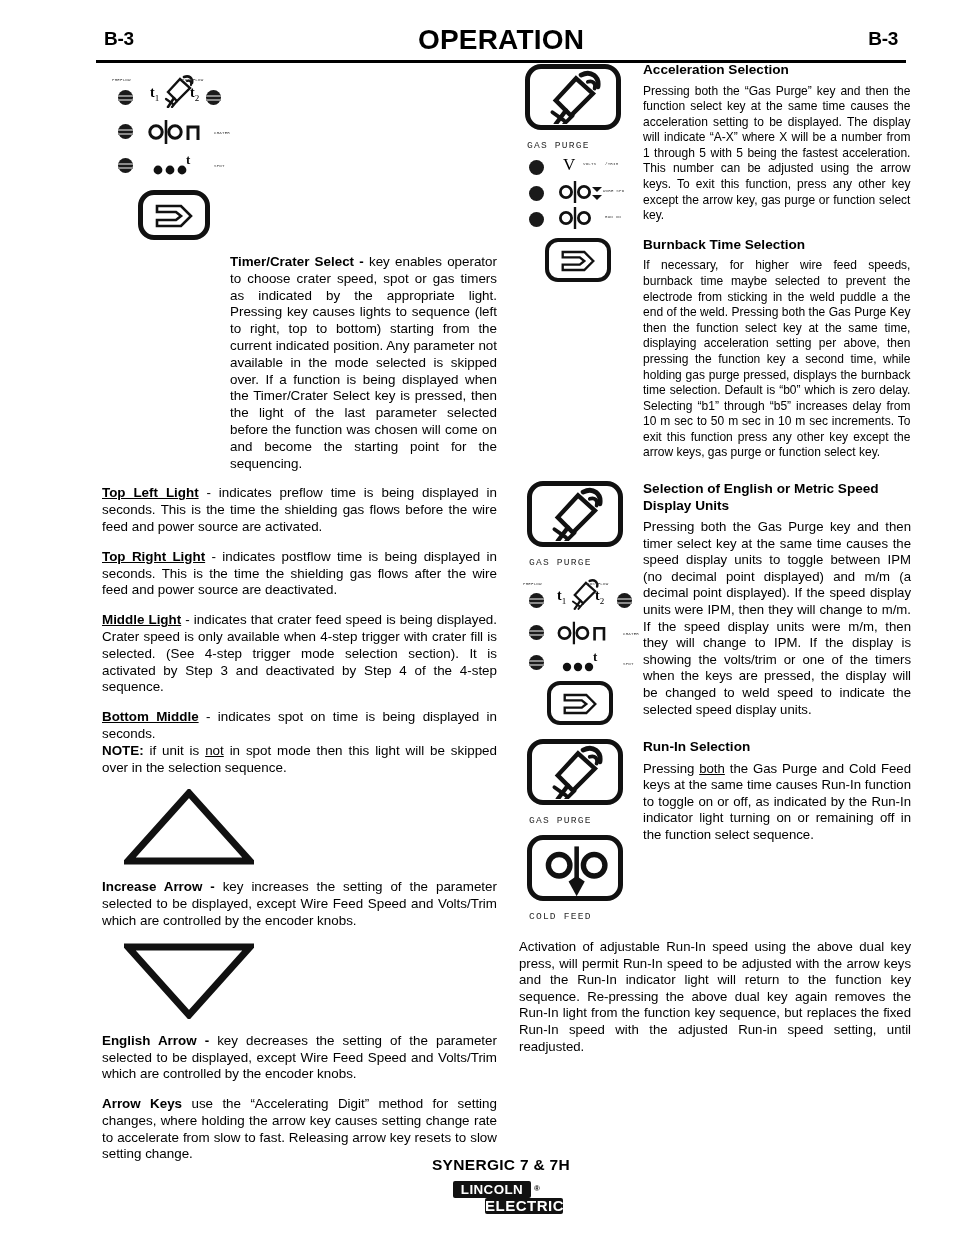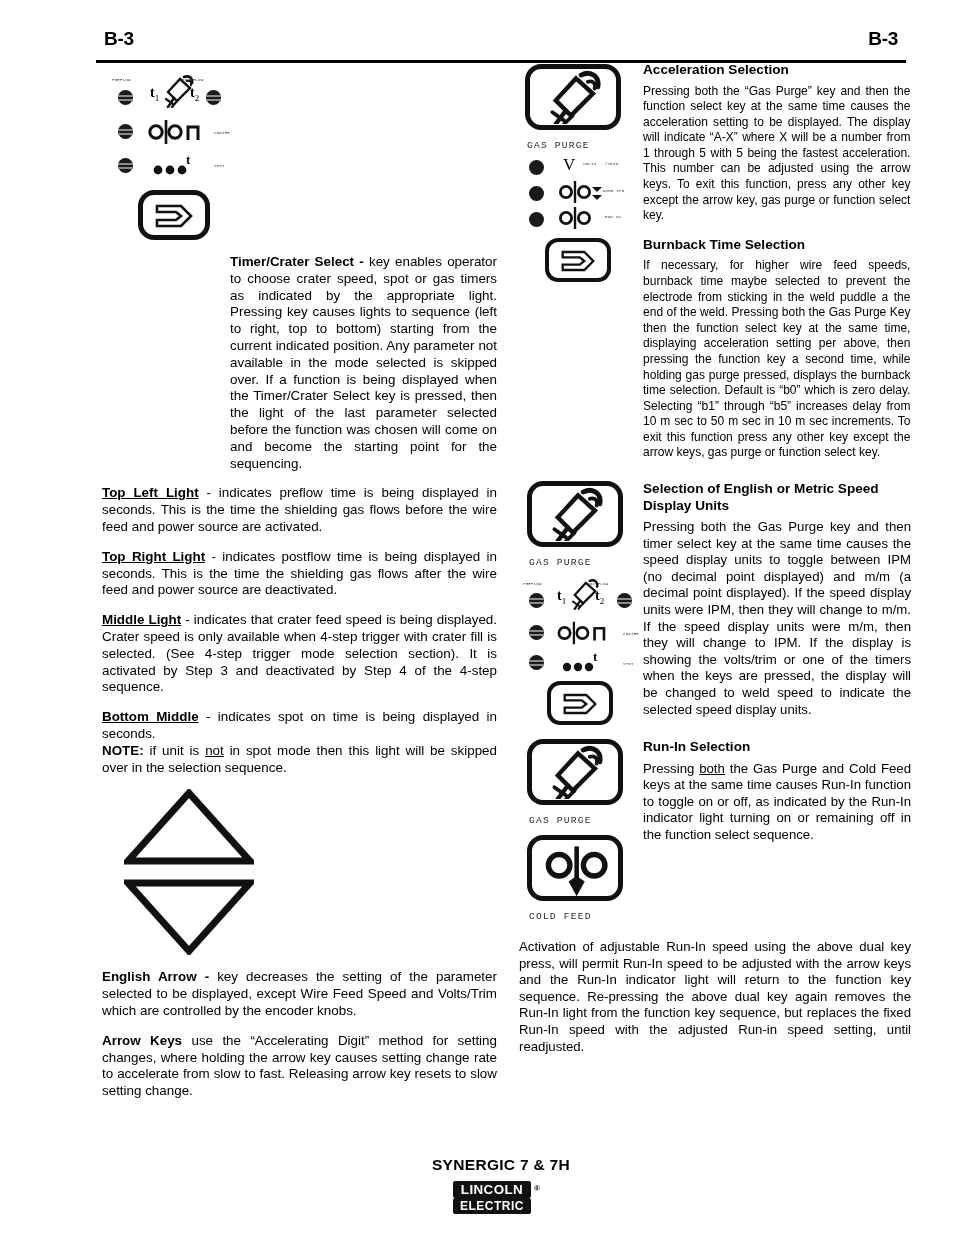--- a/index.html
+++ b/index.html
@@ -236,39 +236,40 @@
     text-align: center;
   }
   .logo-reg {
     position: absolute;
     left: 81px; top: 3px;
     font-size: 8px;
     font-weight: bold;
   }
   .logo-bot {
     position: absolute;
-    left: 0; top: 17px;
+    left: 32px; top: 17px;
     width: 78px; height: 16px;
     background: #111;
     border-radius: 2px;
     color: #fff;
-    font-size: 12px;
+    font-size: 15px;
     font-weight: bold;
     letter-spacing: 0.5px;
     line-height: 16px;
     text-align: center;
   }
 </style>
 </head>
 <body>
 
 <div class="page">
 
   <div class="header">
     <div class="hdr-left">B-3</div>
+    <div class="hdr-title">OPERATION</div>
     <div class="hdr-right">B-3</div>
   </div>
   <div class="hdr-rule"></div>
 
   <div class="col-left">
 
     <div class="intro-wrap">
 
       <div class="intro-art panel">
 
@@ -347,20 +348,23 @@
     <p class="body">
       <b>NOTE:</b><span>  if unit is </span><u>not</u><span> in spot mode then this light will be skipped over in the selection sequence.</span>
     </p>
 
     <div class="tri-wrap">
       <svg class="tri" width="130" height="76" viewBox="0 0 130 76">
         <path d="M65 4 L126 72 L4 72 Z" fill="none" stroke="#111" stroke-width="7" stroke-linejoin="miter"></path>
       </svg>
     </div>
 
+    <p class="body">
+      <b>Increase Arrow - </b><span>key increases the setting of the parameter selected to be displayed, except Wire Feed Speed and Volts/Trim which are controlled by the encoder knobs.</span>
+    </p>
 
     <div class="tri-wrap">
       <svg class="tri" width="130" height="76" viewBox="0 0 130 76">
         <path d="M4 4 L126 4 L65 72 Z" fill="none" stroke="#111" stroke-width="7" stroke-linejoin="miter"></path>
       </svg>
     </div>
 
     <p class="body">
       <b>English Arrow - </b><span>key decreases the setting of the parameter selected to be displayed, except Wire Feed Speed and Volts/Trim which are controlled by the encoder knobs.</span>
     </p>

